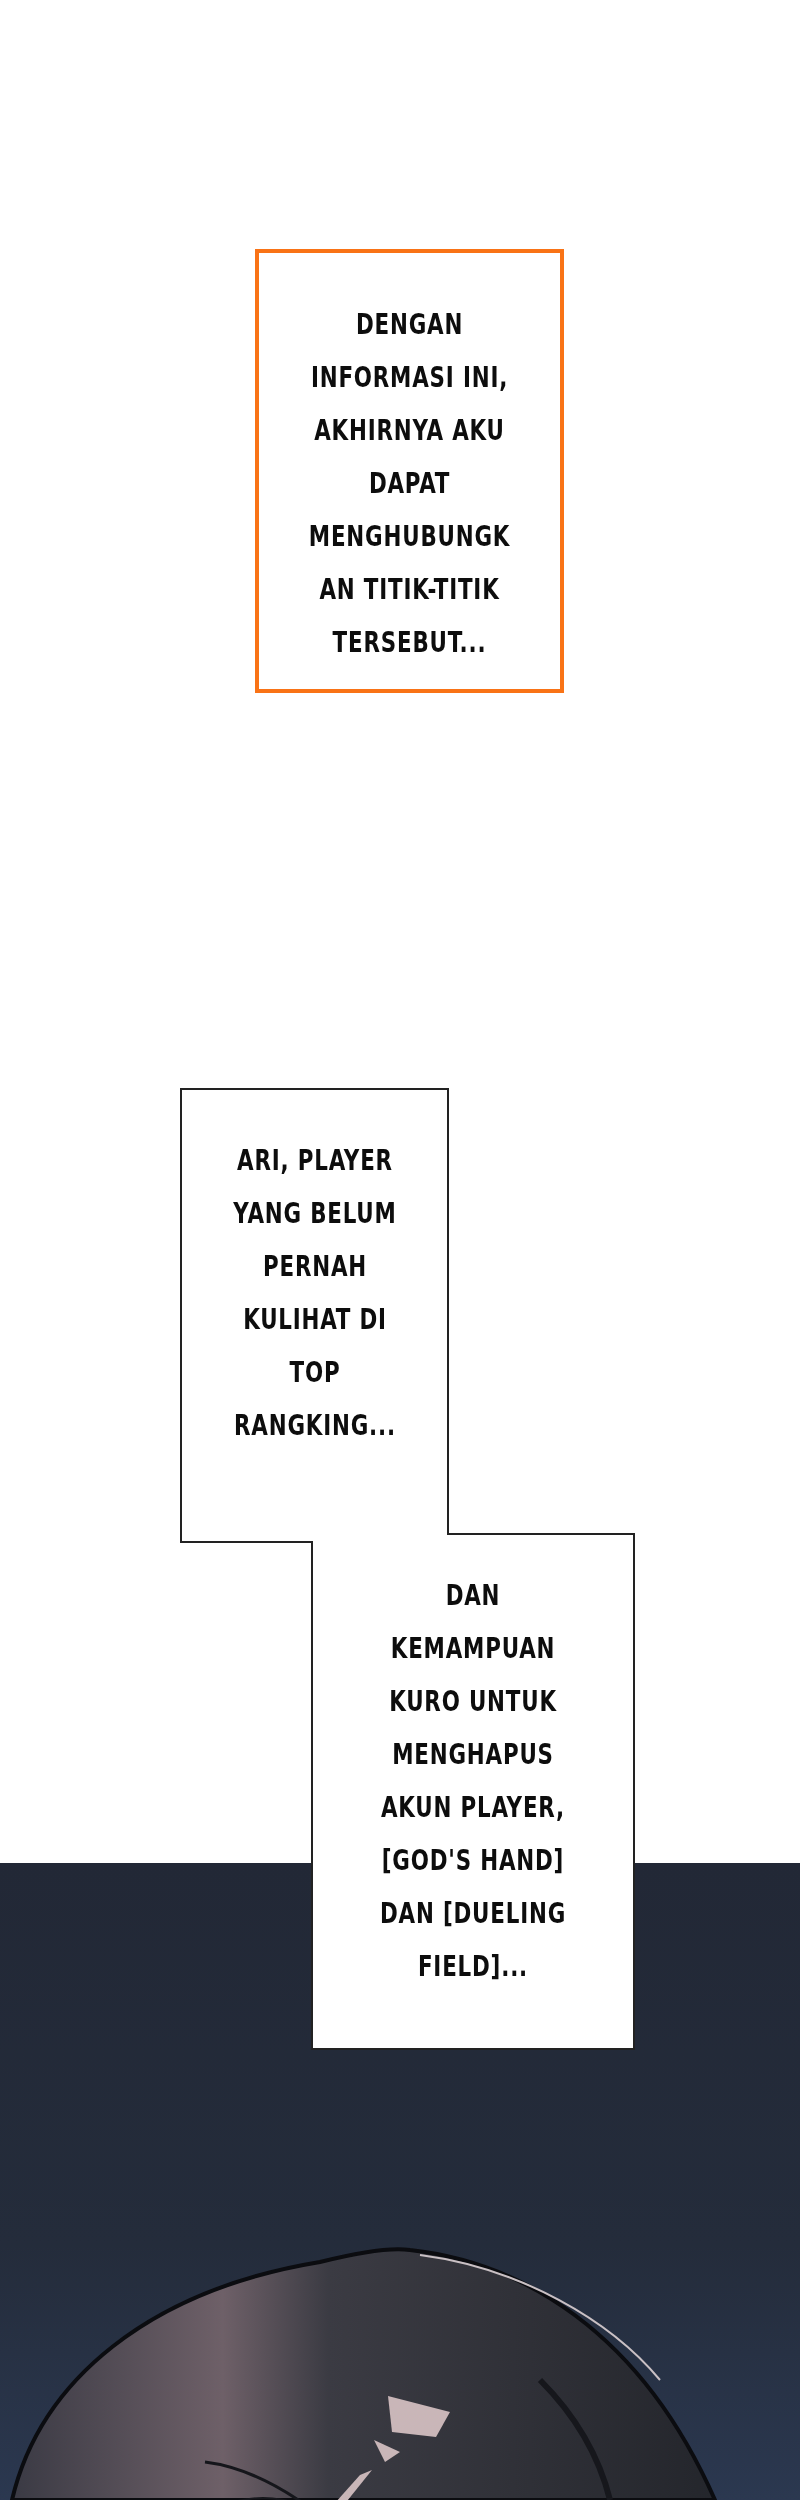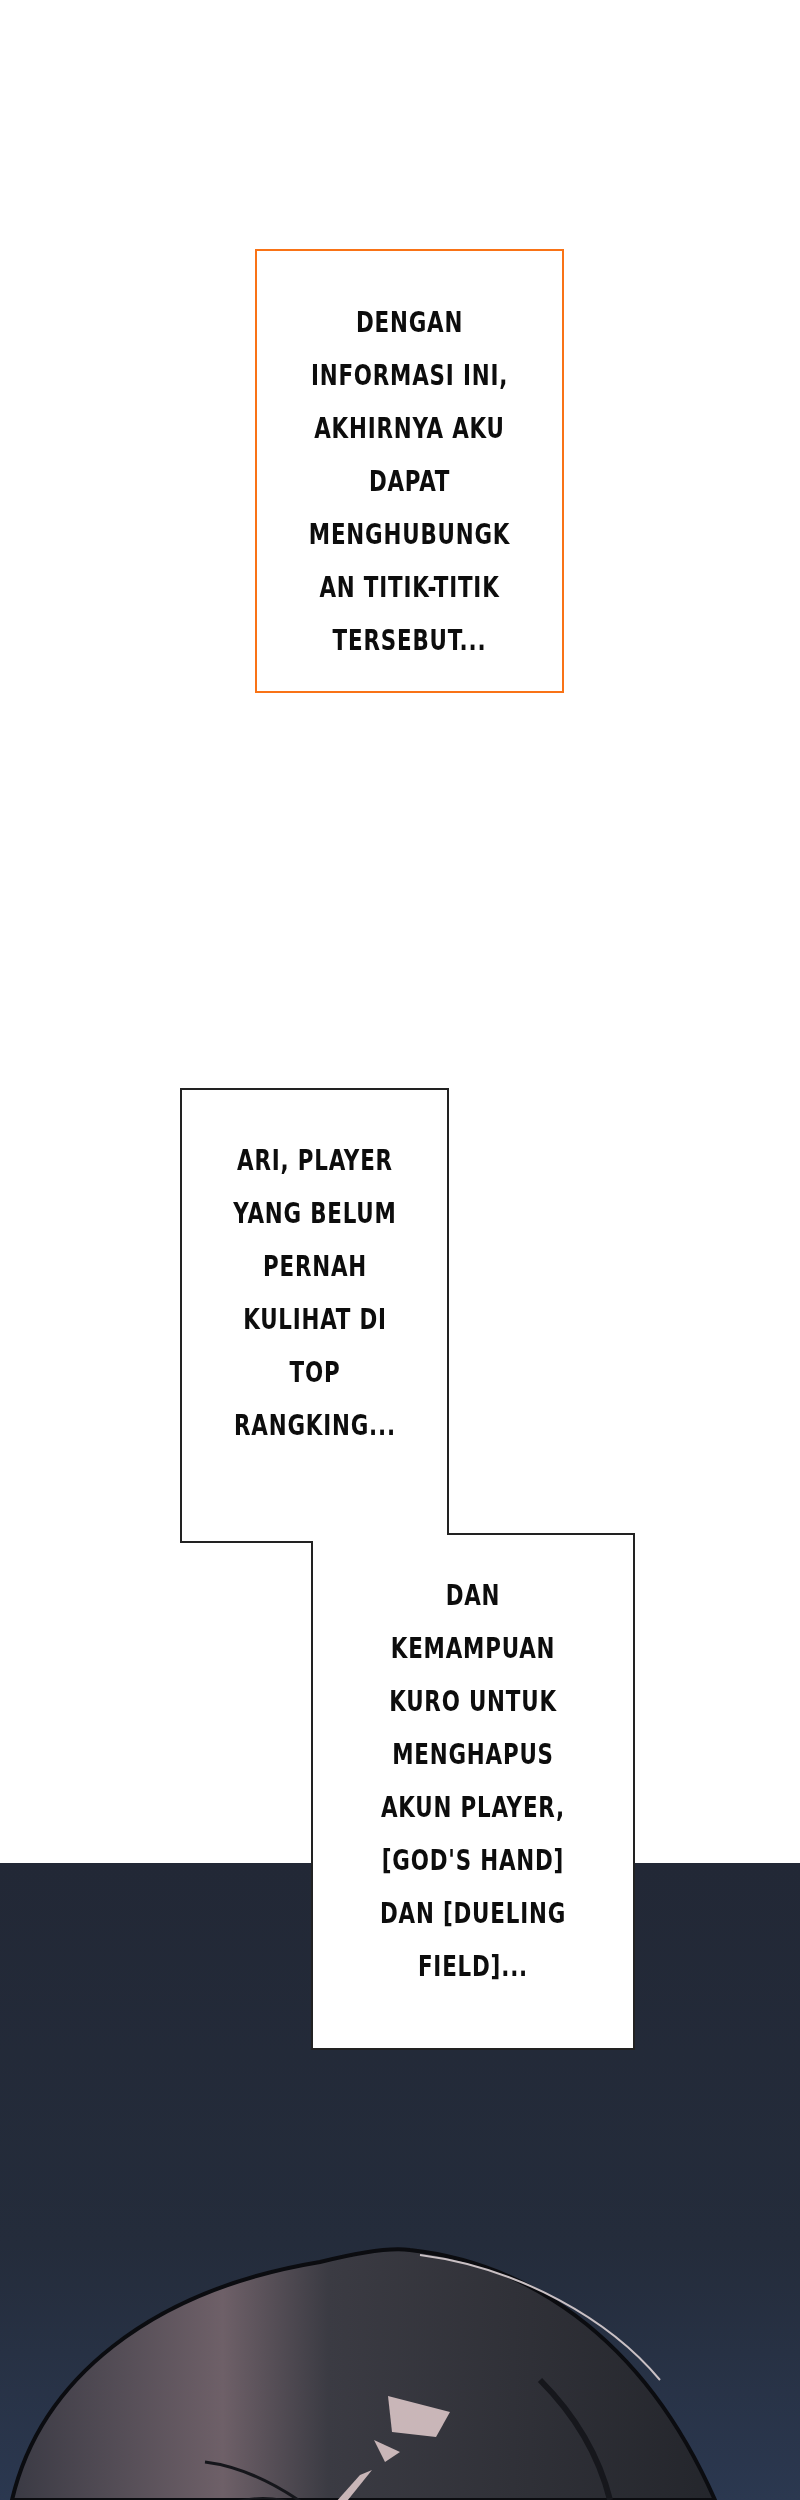--- a/index.html
+++ b/index.html
@@ -1,20 +1,20 @@
 <!DOCTYPE html>
 <html><head>
 <meta charset="utf-8">
 <style>
   html, body { margin:0; padding:0; }
   body { width:800px; height:2500px; position:relative; background:#ffffff; overflow:hidden;
          font-family:"DejaVu Sans", sans-serif; }
   .dark-bg { position:absolute; left:0; top:1863px; width:800px; height:637px;
              background:linear-gradient(180deg,#222836 0%,#242c3b 60%,#2b3850 100%); }
-  .caption { position:absolute; background:#fff; border:2px solid #f97316; box-sizing:border-box; }
+  .caption { position:absolute; background:#fff; border:4px solid #f97316; box-sizing:border-box; }
   .caption-text { position:absolute; left:0; right:0; text-align:center; color:#0d0d0d;
                   font-family:"DejaVu Sans Condensed","DejaVu Sans", sans-serif; font-stretch:condensed;
                   font-size:29px; line-height:53px; letter-spacing:1px; font-weight:bold;
                   transform:scaleX(0.82); transform-origin:center; }
   .caption-text div { white-space:nowrap; }
   #box1 { left:255px; top:249px; width:309px; height:444px; }
   #box1 .caption-text { top:45px; }
   
   .step { position:absolute; left:0; top:0; width:800px; height:2500px; pointer-events:none; }
   #box2-text { position:absolute; left:181px; top:1089px; width:268px; }

